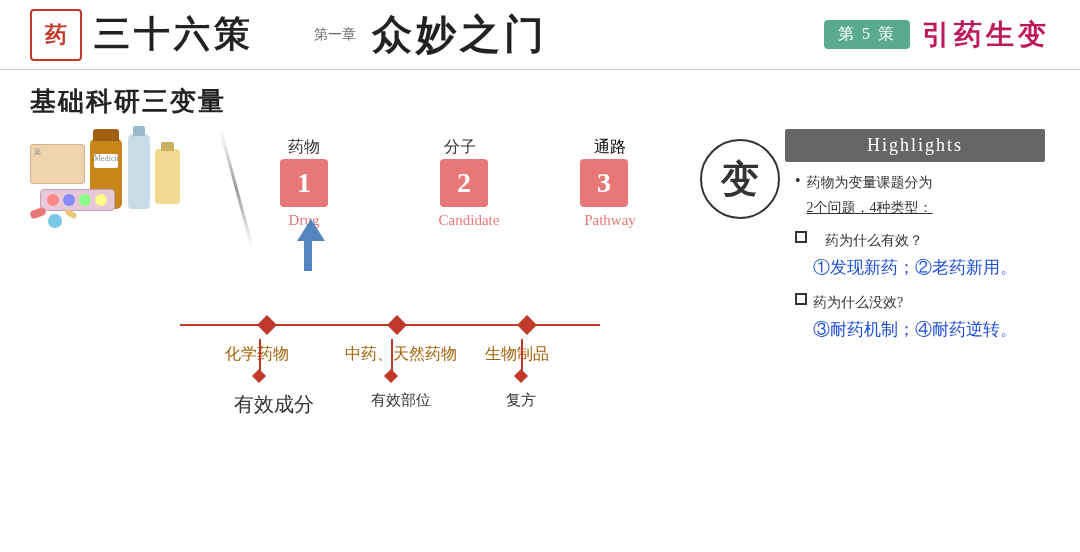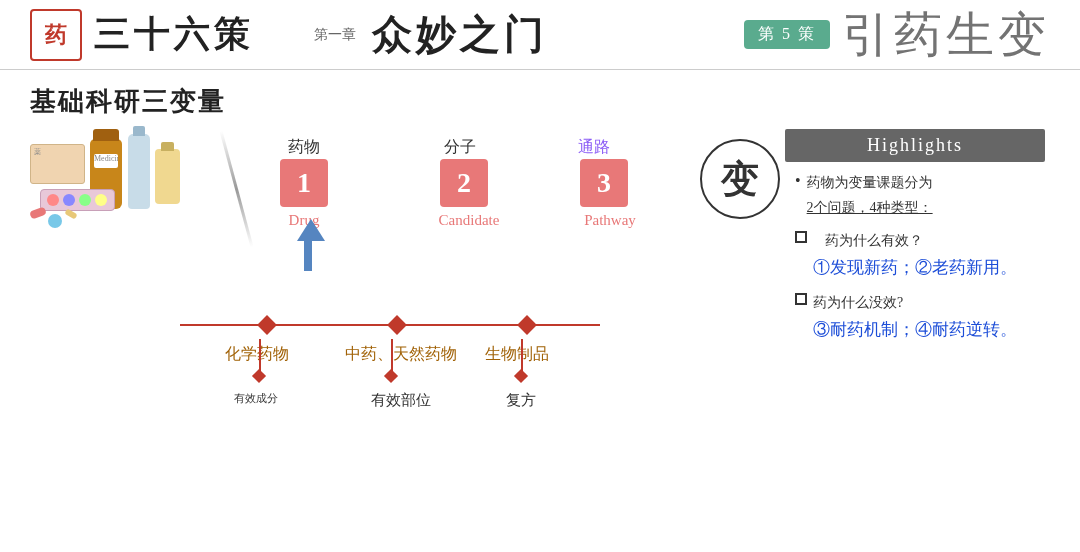--- a/index.html
+++ b/index.html
@@ -59,23 +59,23 @@
     }
     .strategy-num {
       background: #5aab8e;
       color: white;
       font-size: 16px;
       padding: 4px 14px;
       border-radius: 4px;
       letter-spacing: 2px;
     }
     .strategy-title {
-      font-size: 48px;
-      font-weight: normal;
-      color: #737373;
+      font-size: 28px;
+      font-weight: bold;
+      color: #be185d;
       letter-spacing: 4px;
     }
 
     
     .subtitle {
       padding: 14px 20px 10px 30px;
       font-size: 26px;
       font-weight: bold;
       color: #222;
       letter-spacing: 2px;
@@ -329,21 +329,21 @@
       <span style="font-size:16px;color:#333;display:block;text-align:center;margin-left:4px;">分子</span>
     </div>
     <div class="num-box num-box-2">
       <span>2</span>
     </div>
     <div style="position:absolute;left:415px;top:82px;width:68px;text-align:center;">
       <span style="font-size:15px;color:#e87878;">Candidate</span>
     </div>
 
     <div style="position:absolute;left:558px;top:8px;">
-      <span style="font-size:16px;color:#8b5cf6;display:block;text-align:center;margin-left:0;">通路</span>
+      <span style="font-size:16px;color:#000000;display:block;text-align:center;margin-left:16px;">通路</span>
     </div>
     <div class="num-box num-box-3">
       <span>3</span>
     </div>
     <div style="position:absolute;left:555px;top:82px;width:70px;text-align:center;">
       <span style="font-size:15px;color:#e87878;">Pathway</span>
     </div>
 
     <div class="arrow-up"></div>
     <div class="arrow-shaft"></div>
@@ -353,21 +353,21 @@
       <div class="diamond diamond-2"></div>
       <div class="diamond diamond-3"></div>
     </div>
 
     <div class="timeline-label" style="left: 205px;">化学药物</div>
     <div class="timeline-label" style="left: 325px;">中药、天然药物</div>
     <div class="timeline-label" style="left: 465px;">生物制品</div>
 
     <div style="position:absolute;left:239px;top:210px;width:1.5px;height:35px;background:#c0392b;"></div>
     <div style="position:absolute;left:234px;top:242px;width:10px;height:10px;background:#c0392b;transform:rotate(45deg);"></div>
-    <div style="position:absolute;top:262px;left:214px;font-size:11px;color:#333;text-align:center;">有效成分</div>
+    <div style="position:absolute;top:262px;left:214px;font-size:20px;color:#333;text-align:center;">有效成分</div>
 
     <div style="position:absolute;left:371px;top:210px;width:1.5px;height:35px;background:#c0392b;"></div>
     <div style="position:absolute;left:366px;top:242px;width:10px;height:10px;background:#c0392b;transform:rotate(45deg);"></div>
     <div style="position:absolute;top:262px;left:351px;font-size:15px;color:#333;text-align:center;">有效部位</div>
 
     <div style="position:absolute;left:501px;top:210px;width:1.5px;height:35px;background:#c0392b;"></div>
     <div style="position:absolute;left:496px;top:242px;width:10px;height:10px;background:#c0392b;transform:rotate(45deg);"></div>
     <div style="position:absolute;top:262px;left:486px;font-size:15px;color:#333;text-align:right;">复方</div>
 
     <div class="bian-circle">

